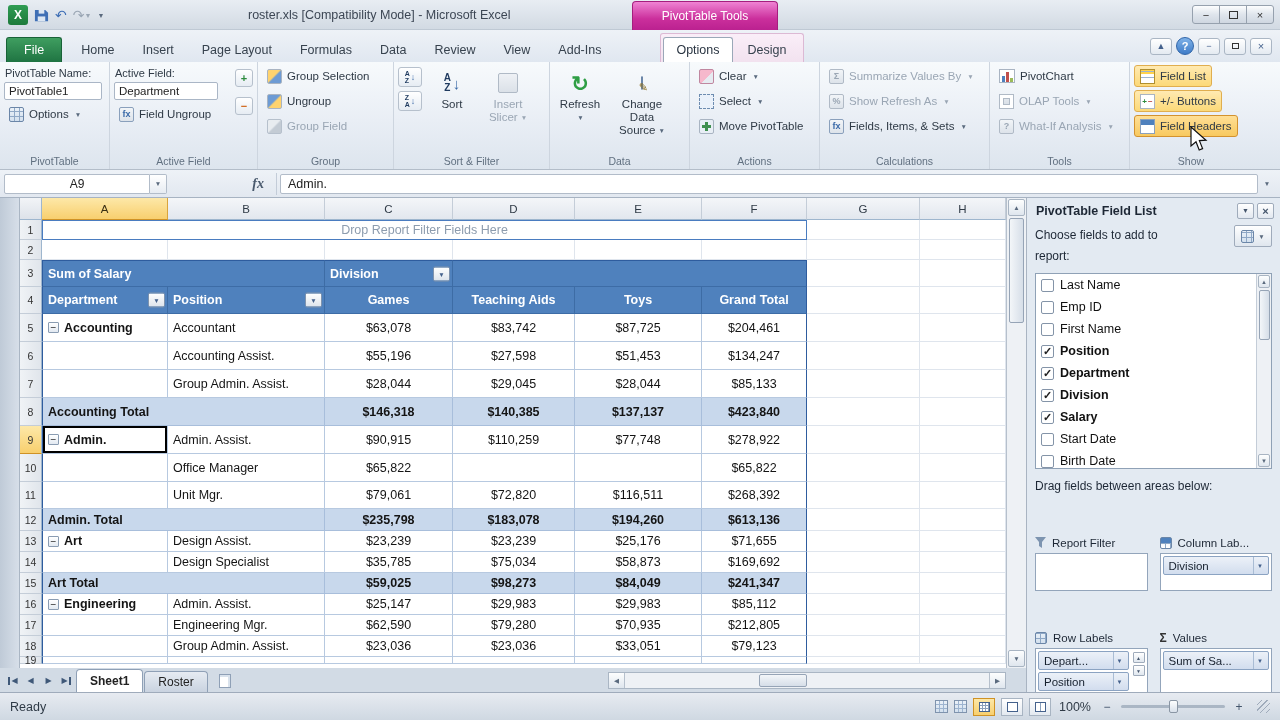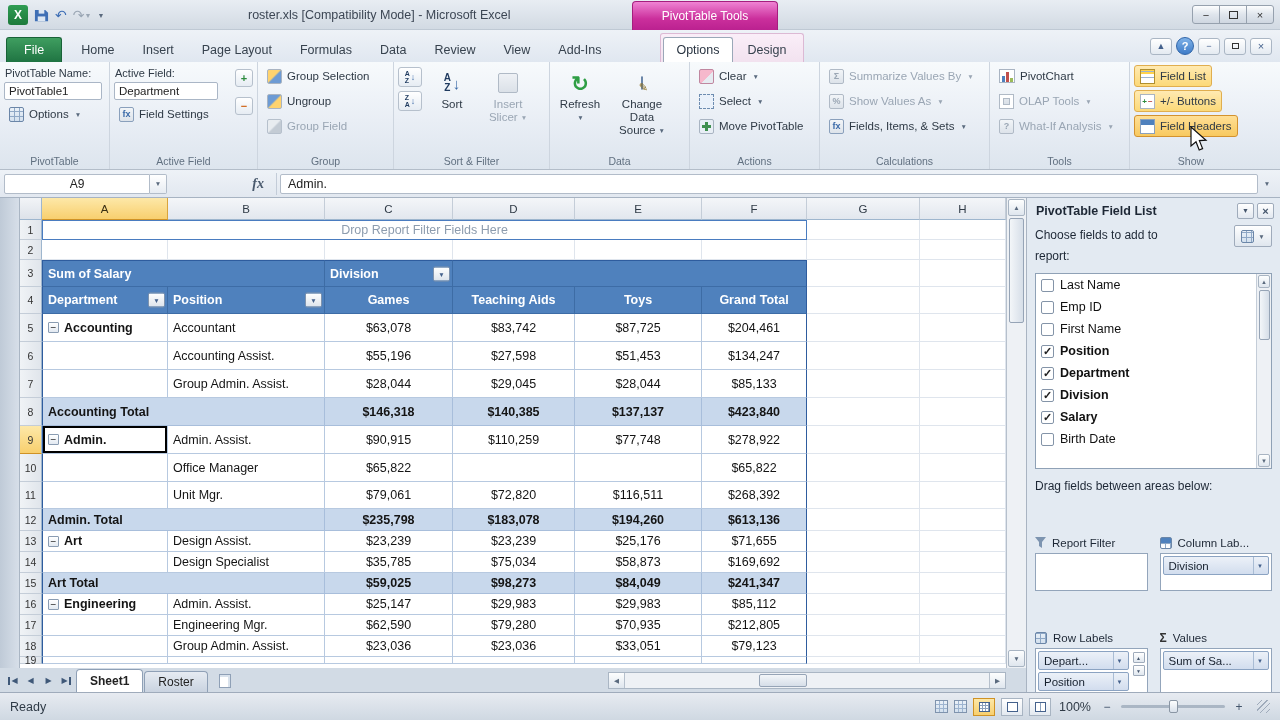--- a/index.html
+++ b/index.html
@@ -269,21 +269,21 @@
       <div class="glabel">PivotTable</div>
     </div>
 
     <div class="rgroup" style="width:148px">
       <div class="rrow">
         <div class="rcol" style="flex:1">
           <div class="slab">Active Field:</div>
           <div class="tbox" style="width:104px">Department</div>
           <div class="rsb">
             <span class="gbox blu">fx</span>
-            <span>Field Settings</span>
+            <span>Field Ungroup</span>
           </div>
         </div>
         <div class="drillcol">
           <div class="drillbtn">
               <span class="dplus">+</span>
             </div>
           <div class="drillbtn">
               <span class="dminus">−</span>
             </div>
         </div>
@@ -398,21 +398,21 @@
 
     <div class="rgroup" style="width:170px">
       <div class="rcol">
         <div class="rsb dim">
           <span class="gbox">Σ</span>
           <span>Summarize Values By</span>
           <span class="car">▼</span>
         </div>
         <div class="rsb dim">
           <span class="gbox">%</span>
-          <span>Show Values As</span>
+          <span>Show Refresh As</span>
           <span class="car">▼</span>
         </div>
         <div class="rsb">
           <span class="gbox blu">fx</span>
           <span>Fields, Items, &amp; Sets</span>
           <span class="car">▼</span>
         </div>
       </div>
       <div class="glabel">Calculations</div>
     </div>
@@ -744,20 +744,24 @@
           <div class="fitem on">
             <span class="cb">✓</span>
             <span class="flabel">Division</span>
           </div>
           <div class="fitem on">
             <span class="cb">✓</span>
             <span class="flabel">Salary</span>
           </div>
           <div class="fitem">
             <span class="cb"></span>
+            <span class="flabel">Start Date</span>
+          </div>
+          <div class="fitem">
+            <span class="cb"></span>
             <span class="flabel">Birth Date</span>
           </div>
         </div>
       <div class="lscroll">
         <div class="lsarr" style="top:1px;">▲</div>
         <div class="lsthumb"></div>
         <div class="lsarr" style="bottom:1px;">▼</div>
       </div>
     </div>
     <div class="pdrag">Drag fields between areas below:</div>

